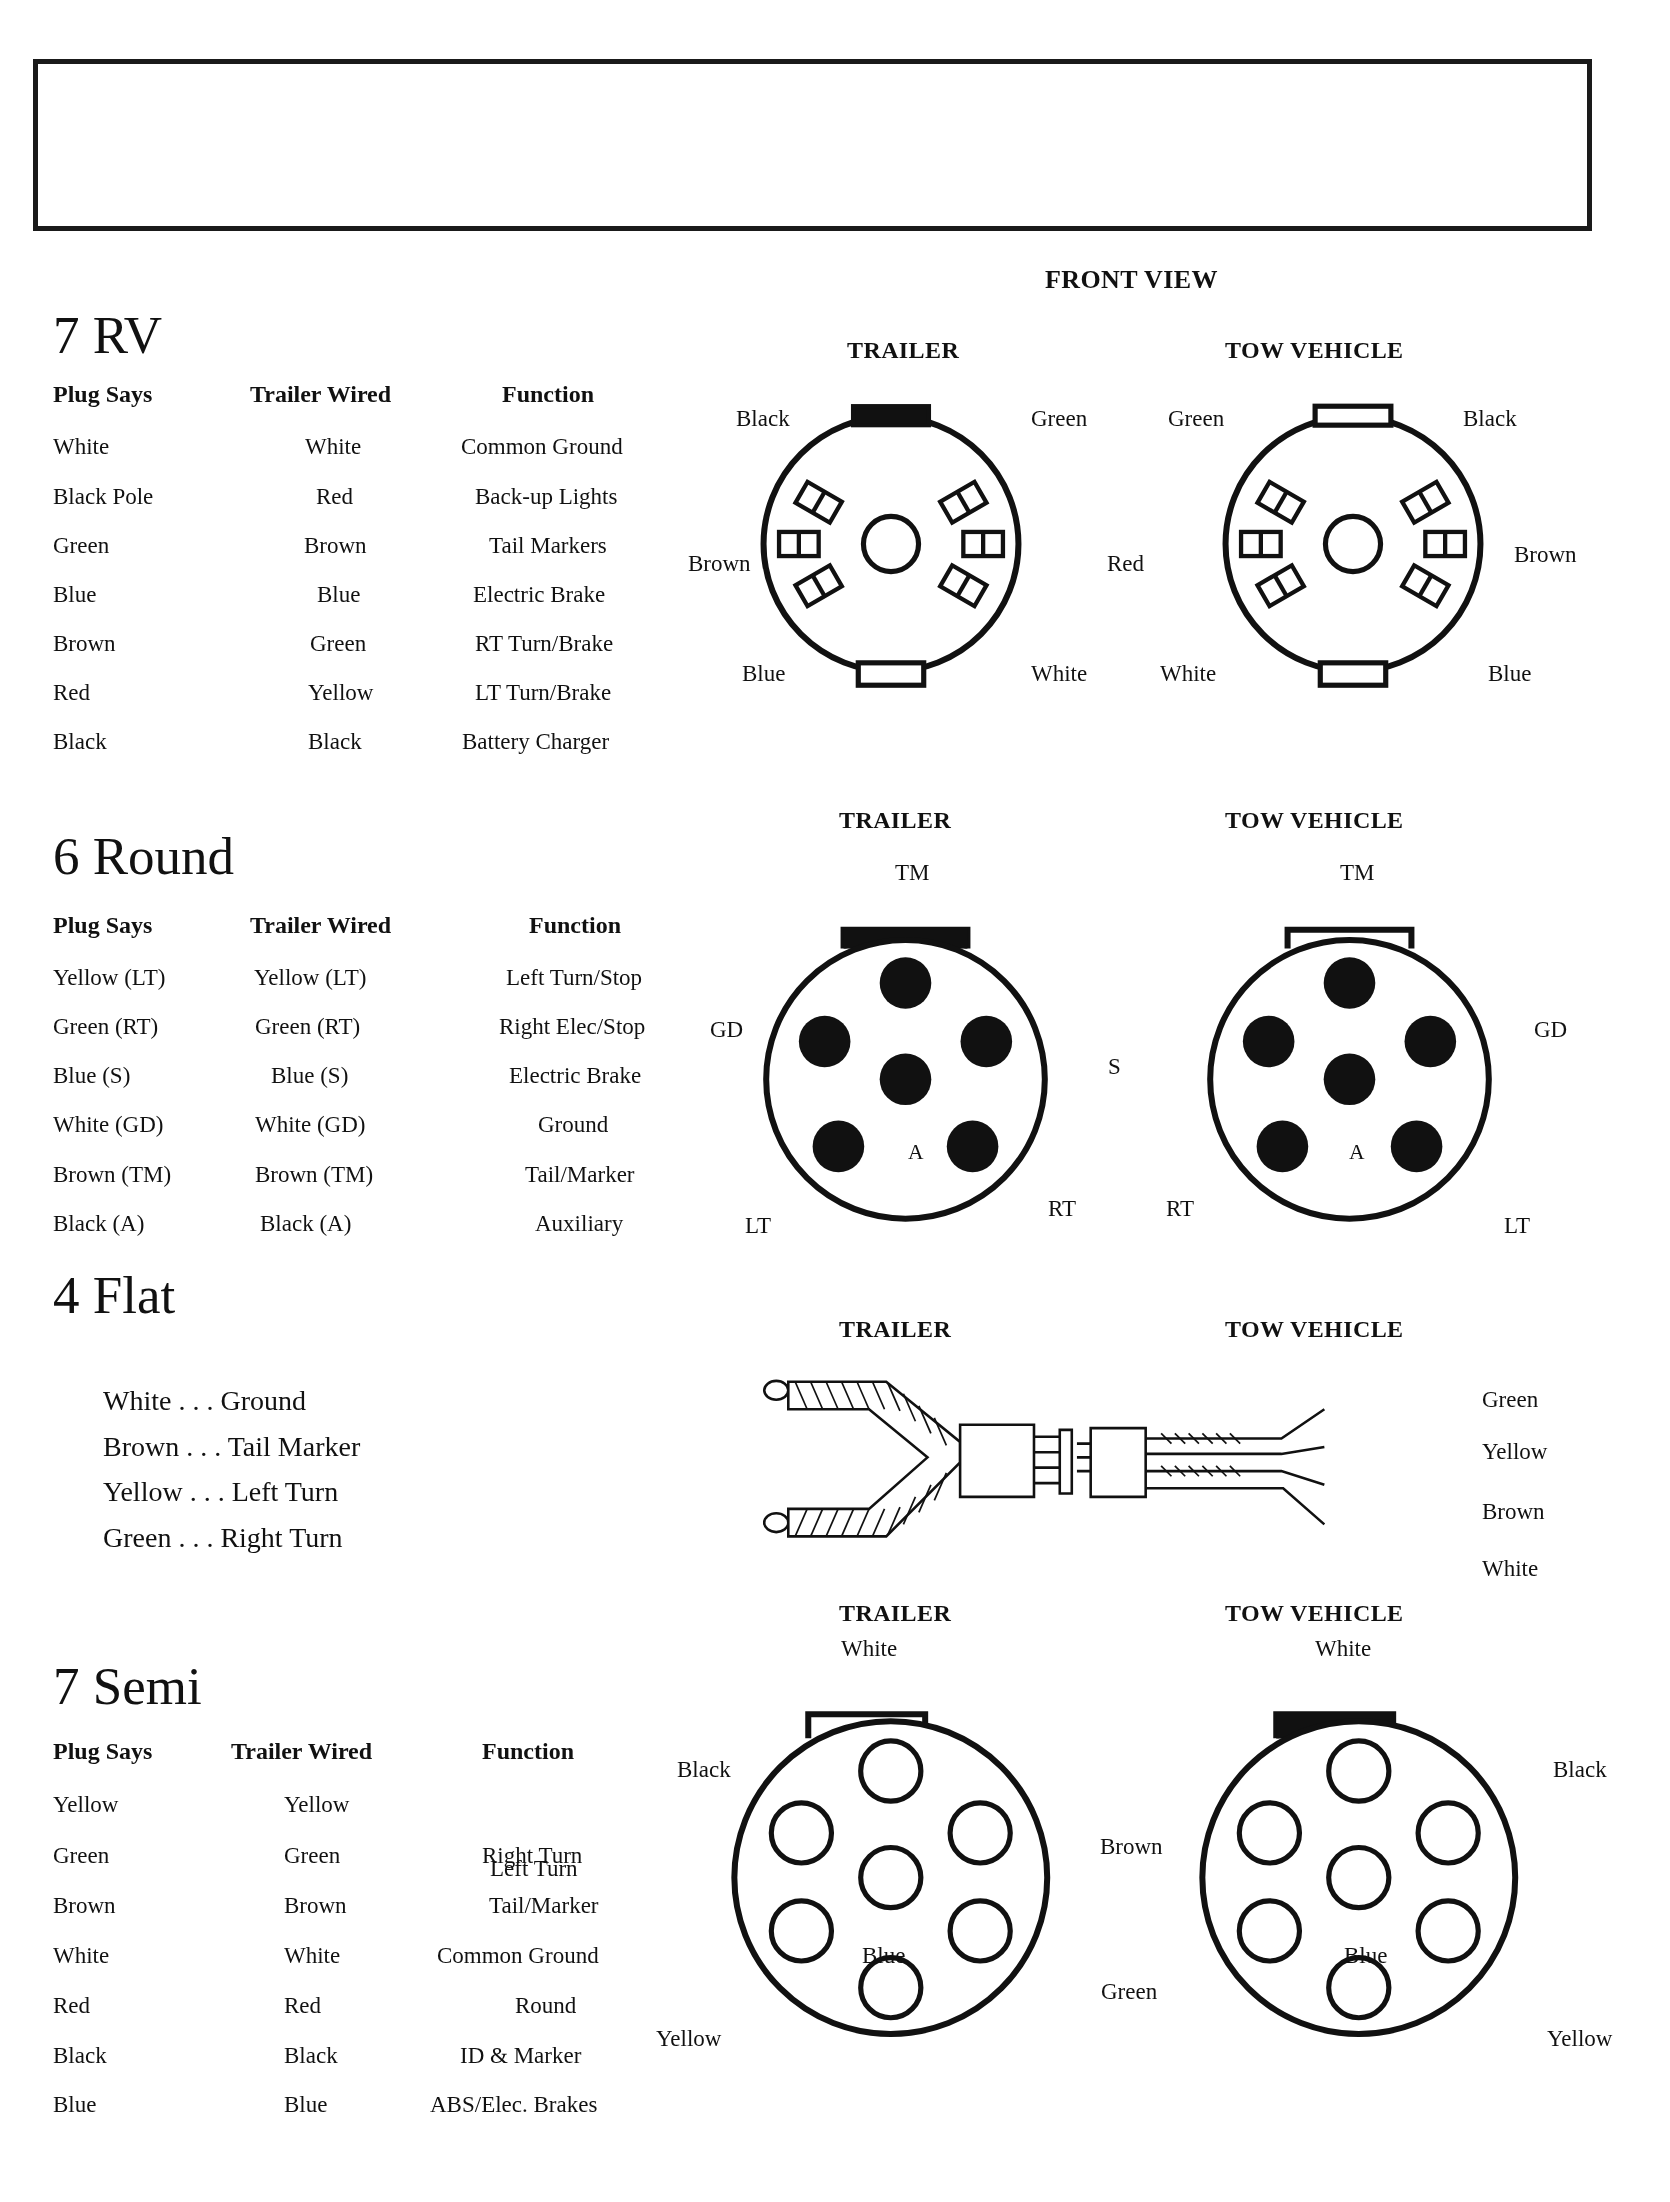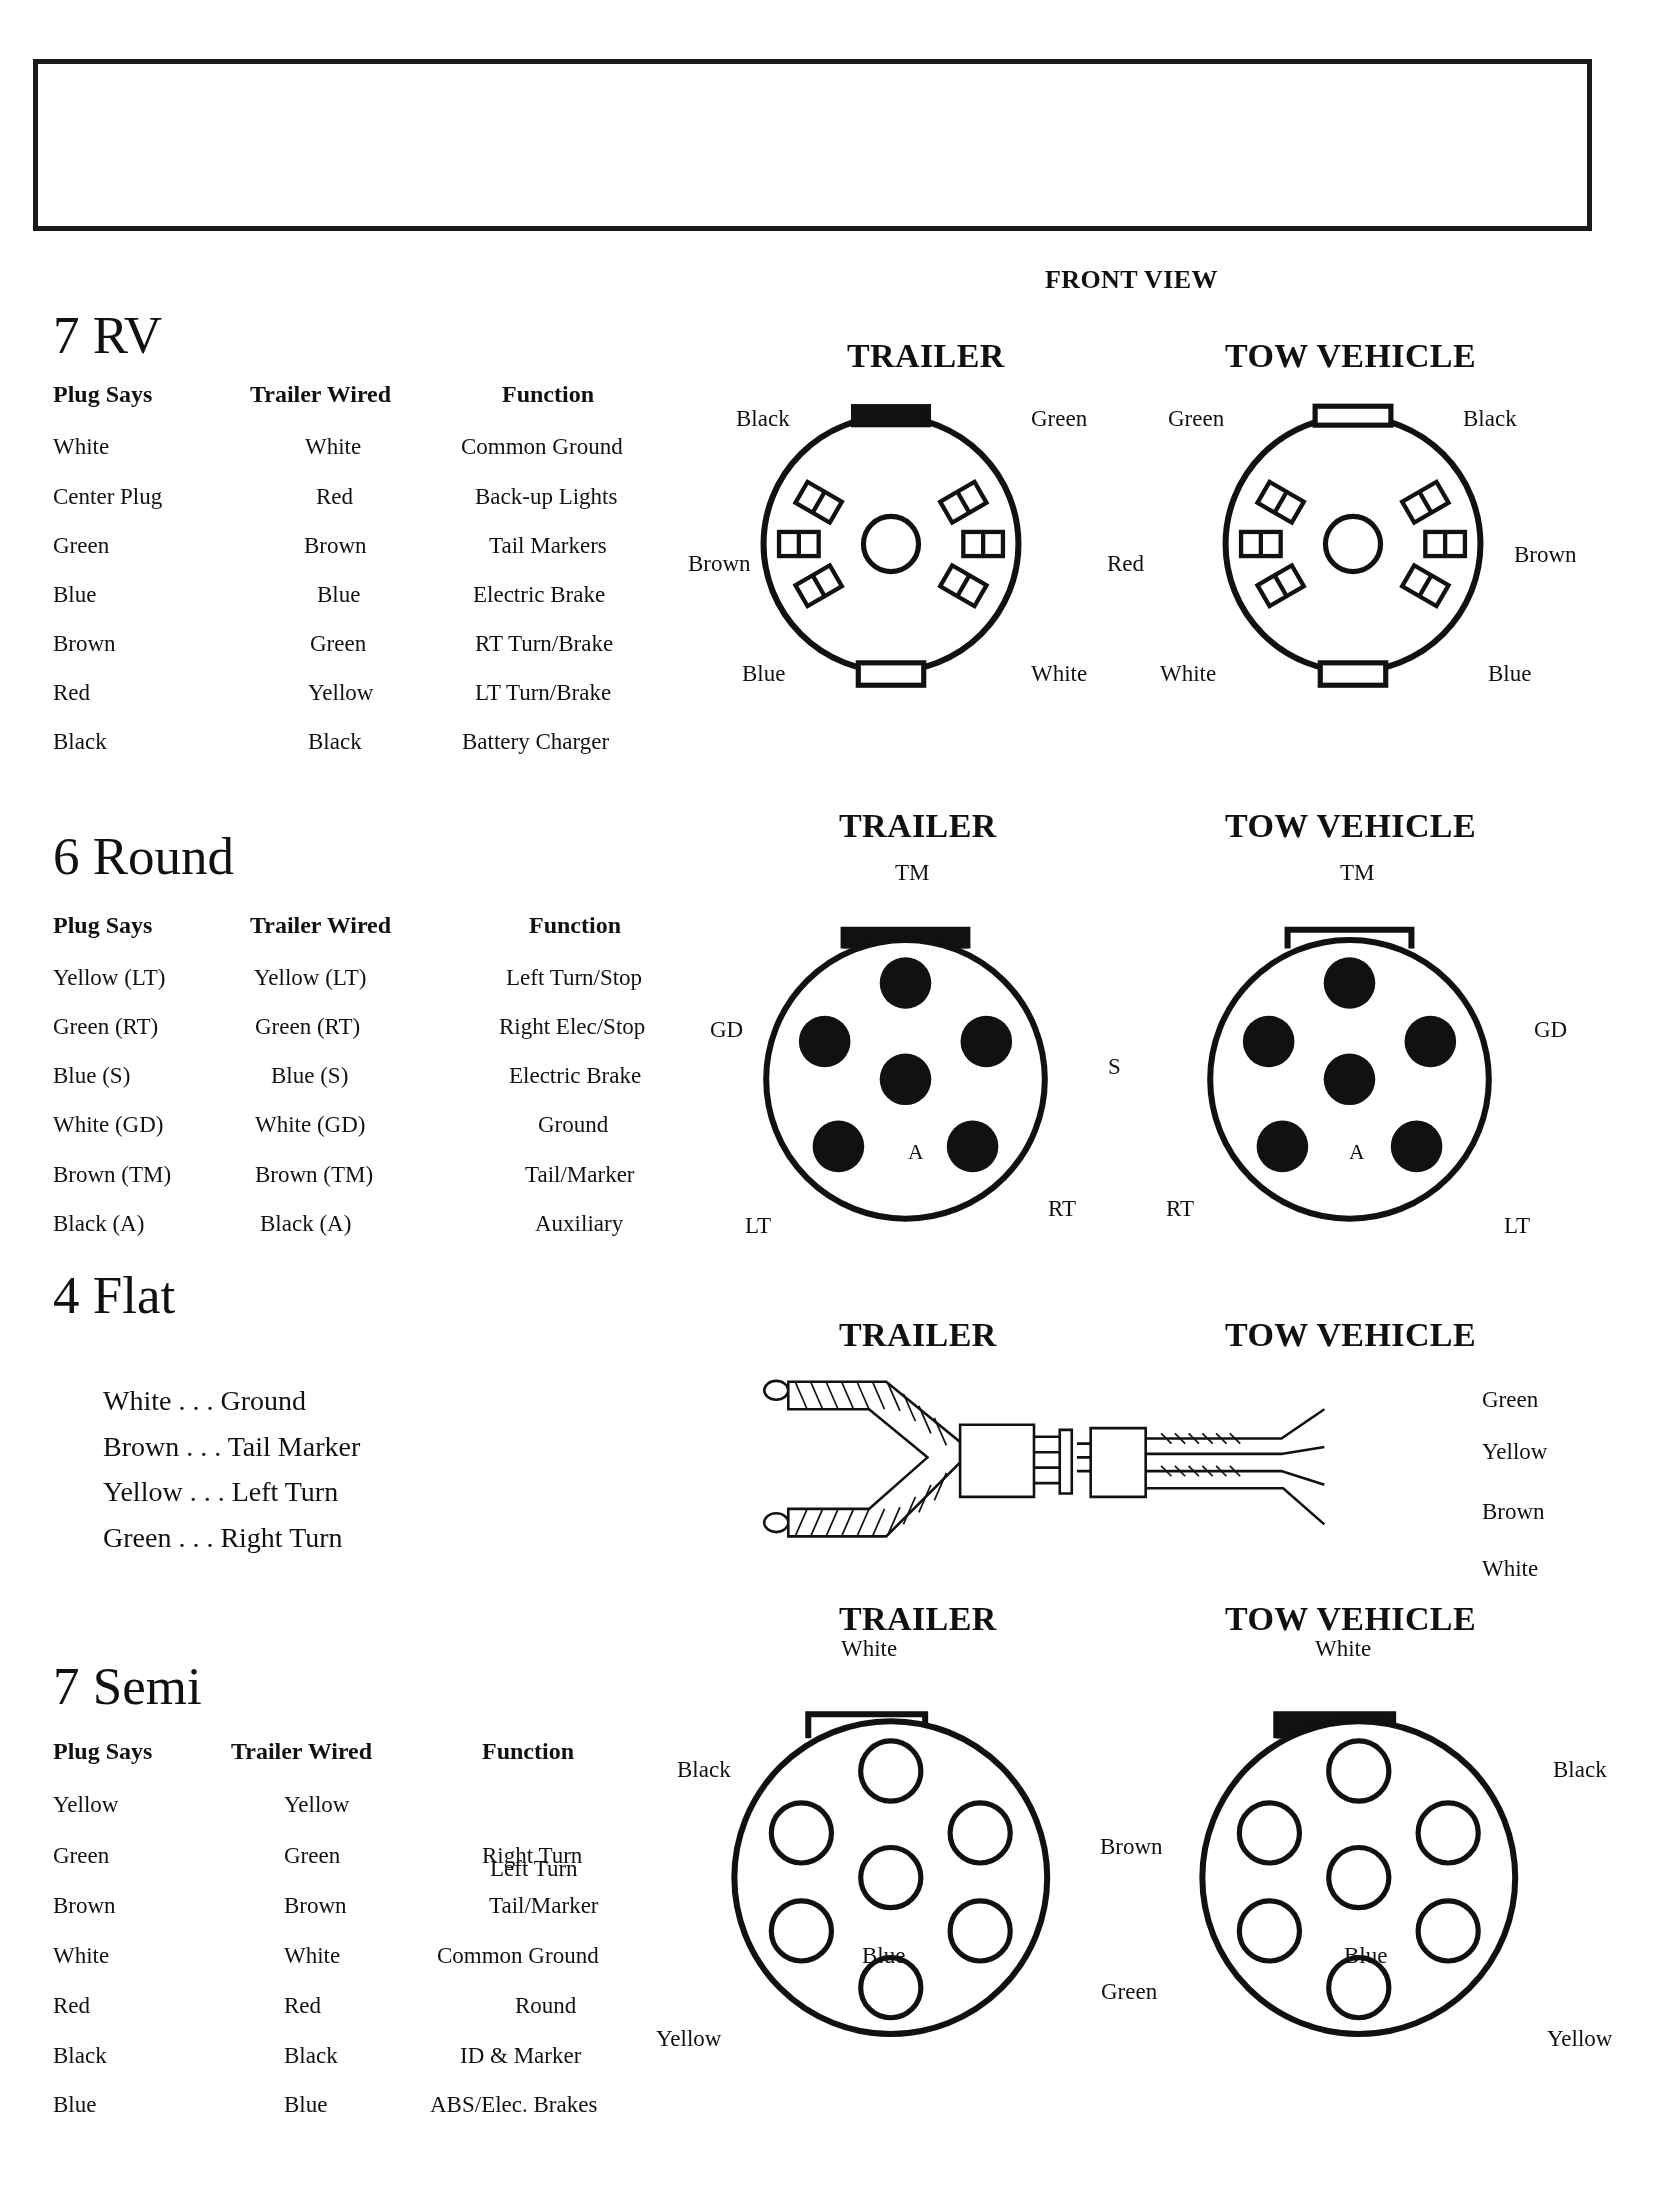--- a/index.html
+++ b/index.html
@@ -110,21 +110,21 @@
     font-weight: bold;
     font-size: 24px;
   }
   .cell {
     position: absolute;
     font-size: 23px;
   }
   .diag-label {
     position: absolute;
     font-weight: bold;
-    font-size: 34px;
+    font-size: 24px;
     letter-spacing: 0.4px;
   }
   .pin-label {
     position: absolute;
     font-size: 23px;
   }
   .flat-line {
     position: absolute;
     font-size: 28px;
   }
@@ -150,21 +150,21 @@
   <div class="sec-title" style="left:53px; top:305px;">7 RV</div>
 
   <div class="col-head" style="left:53px; top:381px;">Plug Says</div>
   <div class="col-head" style="left:250px; top:381px;">Trailer Wired</div>
   <div class="col-head" style="left:502px; top:381px;">Function</div>
 
   <div class="cell" style="left:53px; top:434px;">White</div>
   <div class="cell" style="left:305px; top:434px;">White</div>
   <div class="cell" style="left:461px; top:434px;">Common Ground</div>
 
-  <div class="cell" style="left:53px; top:484px;">Center Plug</div>
+  <div class="cell" style="left:53px; top:484px;">Black Pole</div>
   <div class="cell" style="left:316px; top:484px;">Red</div>
   <div class="cell" style="left:475px; top:484px;">Back-up Lights</div>
 
   <div class="cell" style="left:53px; top:533px;">Green</div>
   <div class="cell" style="left:304px; top:533px;">Brown</div>
   <div class="cell" style="left:489px; top:533px;">Tail Markers</div>
 
   <div class="cell" style="left:53px; top:582px;">Blue</div>
   <div class="cell" style="left:317px; top:582px;">Blue</div>
   <div class="cell" style="left:473px; top:582px;">Electric Brake</div>

